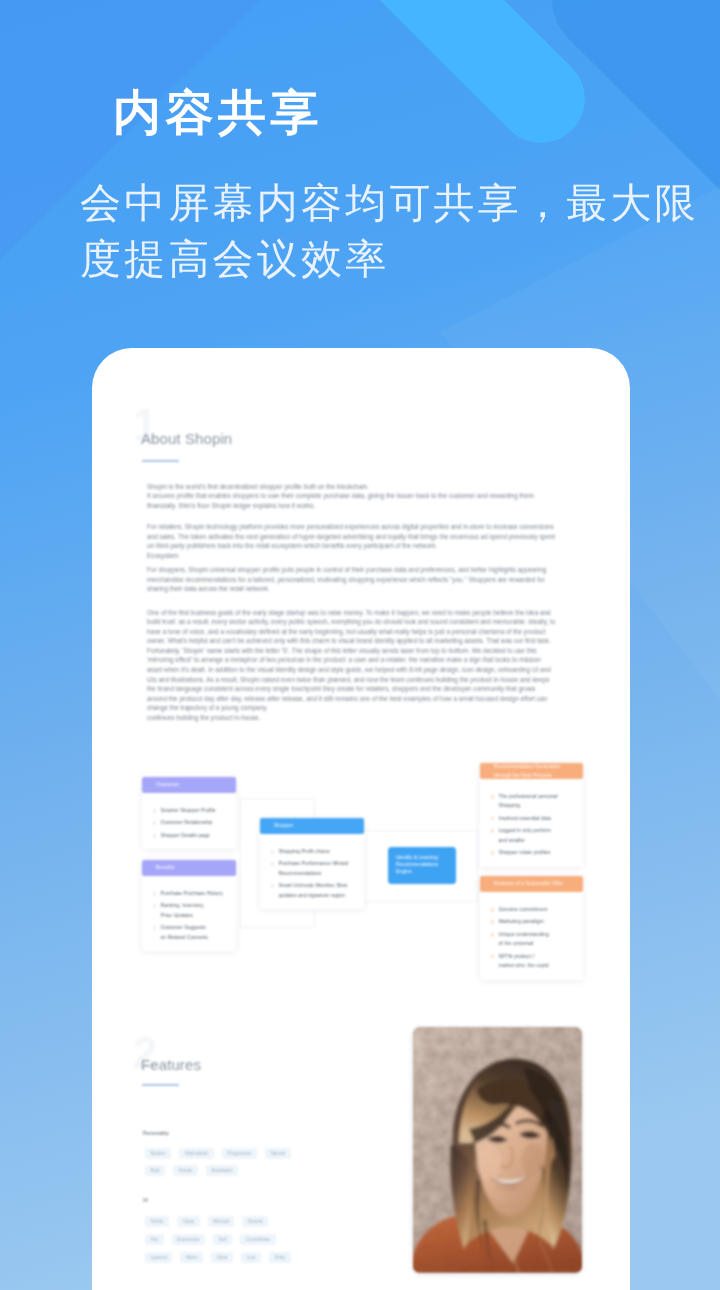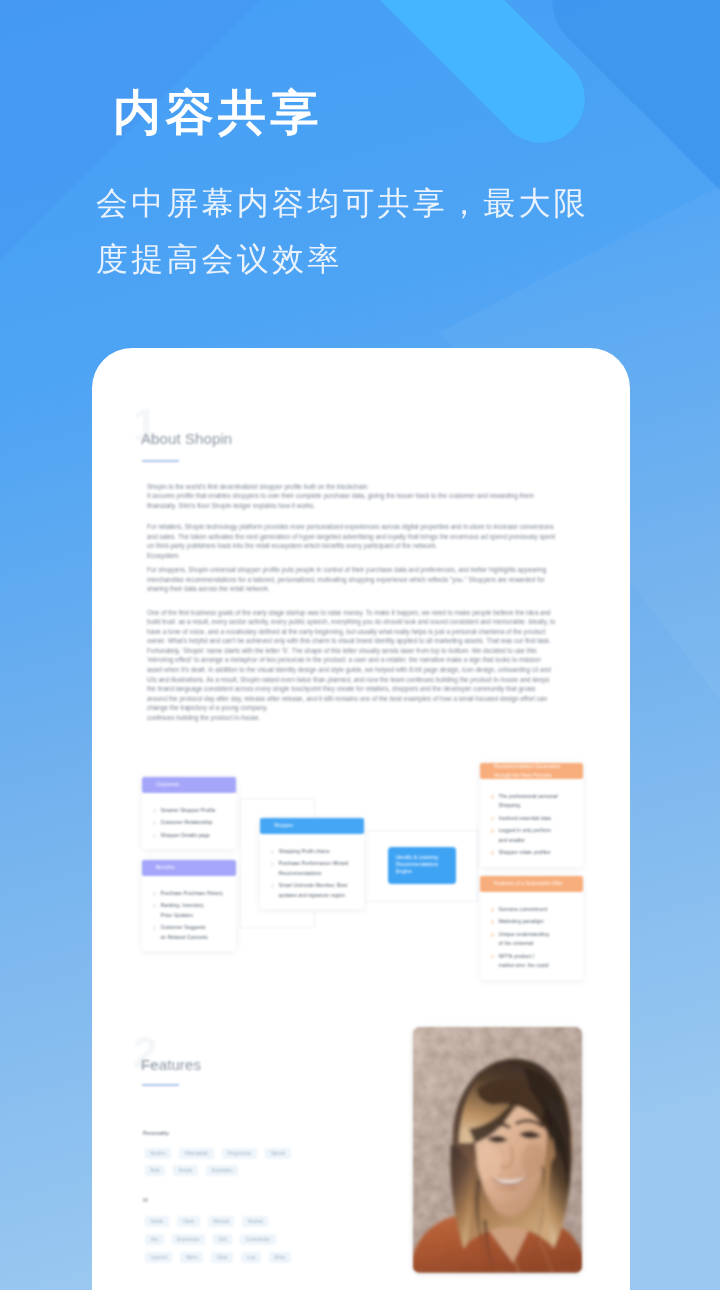--- a/index.html
+++ b/index.html
@@ -6,21 +6,21 @@
   * { margin:0; padding:0; box-sizing:border-box; }
   html,body { width:720px; height:1290px; overflow:hidden; }
   body {
     font-family:"Liberation Sans", sans-serif;
     background:#4c9cf0;
     position:relative;
   }
   #bg { position:absolute; inset:0; width:720px; height:1290px; z-index:1; }
   .hero { position:absolute; left:0; top:0; width:720px; z-index:3; }
   .hero-title { position:absolute; left:113px; top:81px; font-size:48px; color:#ffffff; letter-spacing:4.5px; font-weight:700; }
-  .hero-sub { position:absolute; left:96px; top:175px; font-size:32px; line-height:56px; color:#e9f2fd; width:620px; letter-spacing:3.2px; white-space:pre-line;}
+  .hero-sub { position:absolute; left:80px; top:175px; font-size:41px; line-height:56px; color:#e9f2fd; width:620px; letter-spacing:3.2px; white-space:pre-line;}
   .device { position:absolute; left:92px; top:348px; width:538px; height:942px; background:#fff; border-radius:40px 40px 0 0; z-index:4; overflow:hidden; }
   
   .doc { position:absolute; inset:0; filter:blur(0.95px); }
   .sec-num { position:absolute; font-size:44px; font-weight:700; color:#f4f6f8; line-height:1; }
   .sec-title { position:absolute; font-size:15px; color:#8c97a2; letter-spacing:0.1px; }
   .sec-rule { position:absolute; height:2px; background:#a8c4e6; }
   .para { position:absolute; font-size:6.4px; line-height:9.6px; color:#7c8492; width:410px; text-align:left; letter-spacing:0.01px; white-space:pre-line; }
   
   .diagram { position:absolute; left:0; top:0; width:538px; height:250px; }
   .dcard { position:absolute; background:#fff; border-radius:2px; box-shadow:0 1px 6px rgba(80,100,130,0.12); }

